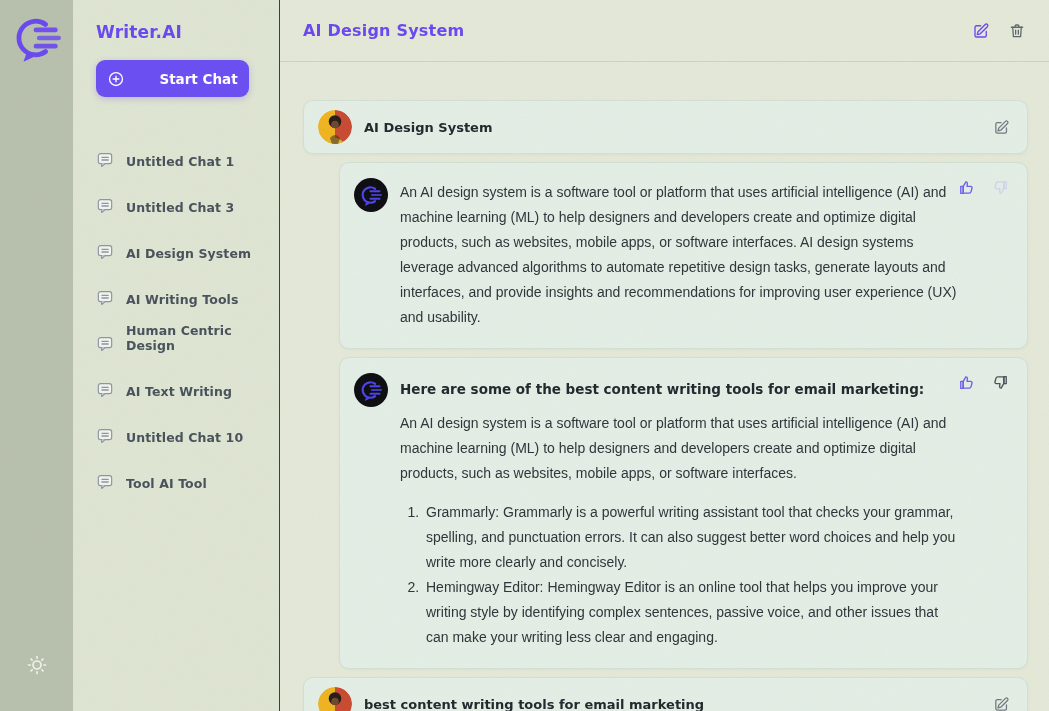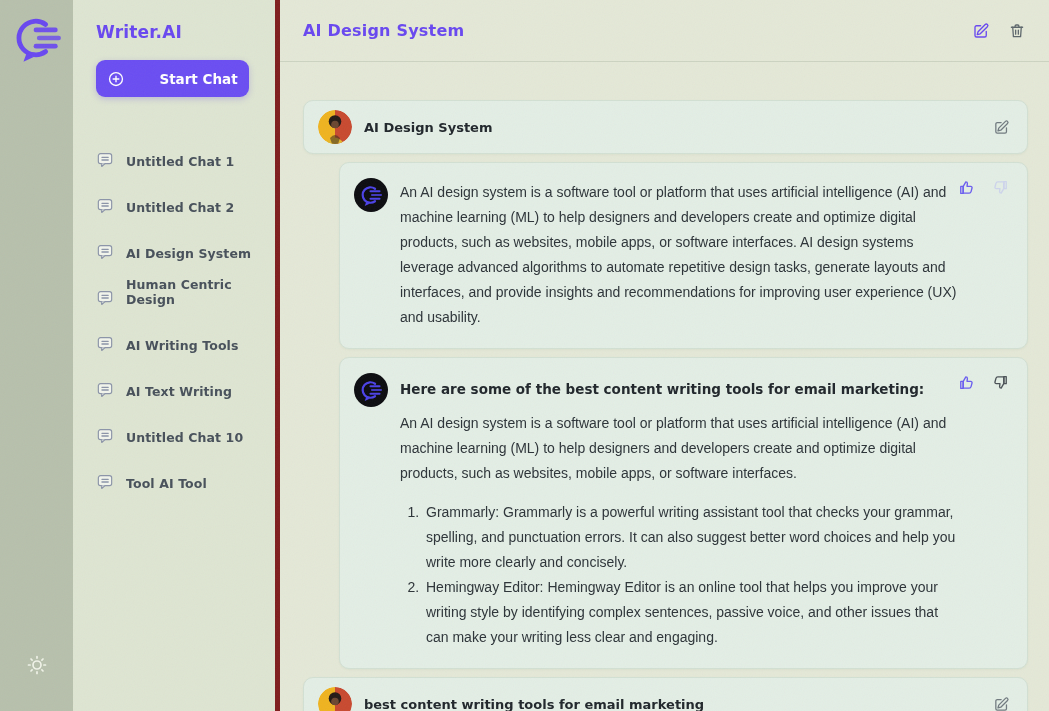--- a/index.html
+++ b/index.html
@@ -16,21 +16,21 @@
     display:flex; flex-direction:column; align-items:center;
     justify-content:space-between; padding:12px 0 34px;
     flex-shrink:0;
   }
   .rail .logo-wrap { width:52px; height:52px; }
   .rail .sun-wrap { width:24px; height:24px; }
 
   
   .sidebar {
     width:207px; height:711px; background:#dee5d2;
-    border-right:5px solid #7f1d1d; flex-shrink:0;
+    border-right:1px solid #7f1d1d; flex-shrink:0;
     padding:22px 2px 0 23px;
   }
   .brand {
     font-family:"DejaVu Sans",sans-serif;
     font-size:17px; font-weight:700; color:#6847f0;
     letter-spacing:.2px; margin-bottom:18px;
   }
   .start-chat {
     width:153px; height:37px; border:none; border-radius:9px;
     background:#6a4df2; color:#fff; cursor:pointer;
@@ -139,45 +139,45 @@
             <path d="M6.6 7h7M6.6 10h7" stroke="#8b94a8" stroke-width="1.4" stroke-linecap="round"></path>
           </svg></span>
       <span class="ci-label">Untitled Chat 1</span>
     </div>
     <div class="chat-item">
       <span class="ci-icon"><svg viewBox="0 0 20 20">
             <rect x="2.6" y="3" width="14.8" height="11" rx="2.4" fill="#f2f5ec" stroke="#8b94a8" stroke-width="1.3"></rect>
             <path d="M6.4 14v3.2L10 14" fill="#f2f5ec" stroke="#8b94a8" stroke-width="1.3" stroke-linejoin="round"></path>
             <path d="M6.6 7h7M6.6 10h7" stroke="#8b94a8" stroke-width="1.4" stroke-linecap="round"></path>
           </svg></span>
-      <span class="ci-label">Untitled Chat 2</span>
+      <span class="ci-label">Untitled Chat 3</span>
     </div>
     <div class="chat-item">
       <span class="ci-icon"><svg viewBox="0 0 20 20">
             <rect x="2.6" y="3" width="14.8" height="11" rx="2.4" fill="#f2f5ec" stroke="#8b94a8" stroke-width="1.3"></rect>
             <path d="M6.4 14v3.2L10 14" fill="#f2f5ec" stroke="#8b94a8" stroke-width="1.3" stroke-linejoin="round"></path>
             <path d="M6.6 7h7M6.6 10h7" stroke="#8b94a8" stroke-width="1.4" stroke-linecap="round"></path>
           </svg></span>
       <span class="ci-label">AI Design System</span>
     </div>
     <div class="chat-item">
       <span class="ci-icon"><svg viewBox="0 0 20 20">
             <rect x="2.6" y="3" width="14.8" height="11" rx="2.4" fill="#f2f5ec" stroke="#8b94a8" stroke-width="1.3"></rect>
             <path d="M6.4 14v3.2L10 14" fill="#f2f5ec" stroke="#8b94a8" stroke-width="1.3" stroke-linejoin="round"></path>
             <path d="M6.6 7h7M6.6 10h7" stroke="#8b94a8" stroke-width="1.4" stroke-linecap="round"></path>
           </svg></span>
+      <span class="ci-label">AI Writing Tools</span>
+    </div>
+    <div class="chat-item">
+      <span class="ci-icon"><svg viewBox="0 0 20 20">
+            <rect x="2.6" y="3" width="14.8" height="11" rx="2.4" fill="#f2f5ec" stroke="#8b94a8" stroke-width="1.3"></rect>
+            <path d="M6.4 14v3.2L10 14" fill="#f2f5ec" stroke="#8b94a8" stroke-width="1.3" stroke-linejoin="round"></path>
+            <path d="M6.6 7h7M6.6 10h7" stroke="#8b94a8" stroke-width="1.4" stroke-linecap="round"></path>
+          </svg></span>
       <span class="ci-label">Human Centric Design</span>
-    </div>
-    <div class="chat-item">
-      <span class="ci-icon"><svg viewBox="0 0 20 20">
-            <rect x="2.6" y="3" width="14.8" height="11" rx="2.4" fill="#f2f5ec" stroke="#8b94a8" stroke-width="1.3"></rect>
-            <path d="M6.4 14v3.2L10 14" fill="#f2f5ec" stroke="#8b94a8" stroke-width="1.3" stroke-linejoin="round"></path>
-            <path d="M6.6 7h7M6.6 10h7" stroke="#8b94a8" stroke-width="1.4" stroke-linecap="round"></path>
-          </svg></span>
-      <span class="ci-label">AI Writing Tools</span>
     </div>
     <div class="chat-item">
       <span class="ci-icon"><svg viewBox="0 0 20 20">
             <rect x="2.6" y="3" width="14.8" height="11" rx="2.4" fill="#f2f5ec" stroke="#8b94a8" stroke-width="1.3"></rect>
             <path d="M6.4 14v3.2L10 14" fill="#f2f5ec" stroke="#8b94a8" stroke-width="1.3" stroke-linejoin="round"></path>
             <path d="M6.6 7h7M6.6 10h7" stroke="#8b94a8" stroke-width="1.4" stroke-linecap="round"></path>
           </svg></span>
       <span class="ci-label">AI Text Writing</span>
     </div>
     <div class="chat-item">

